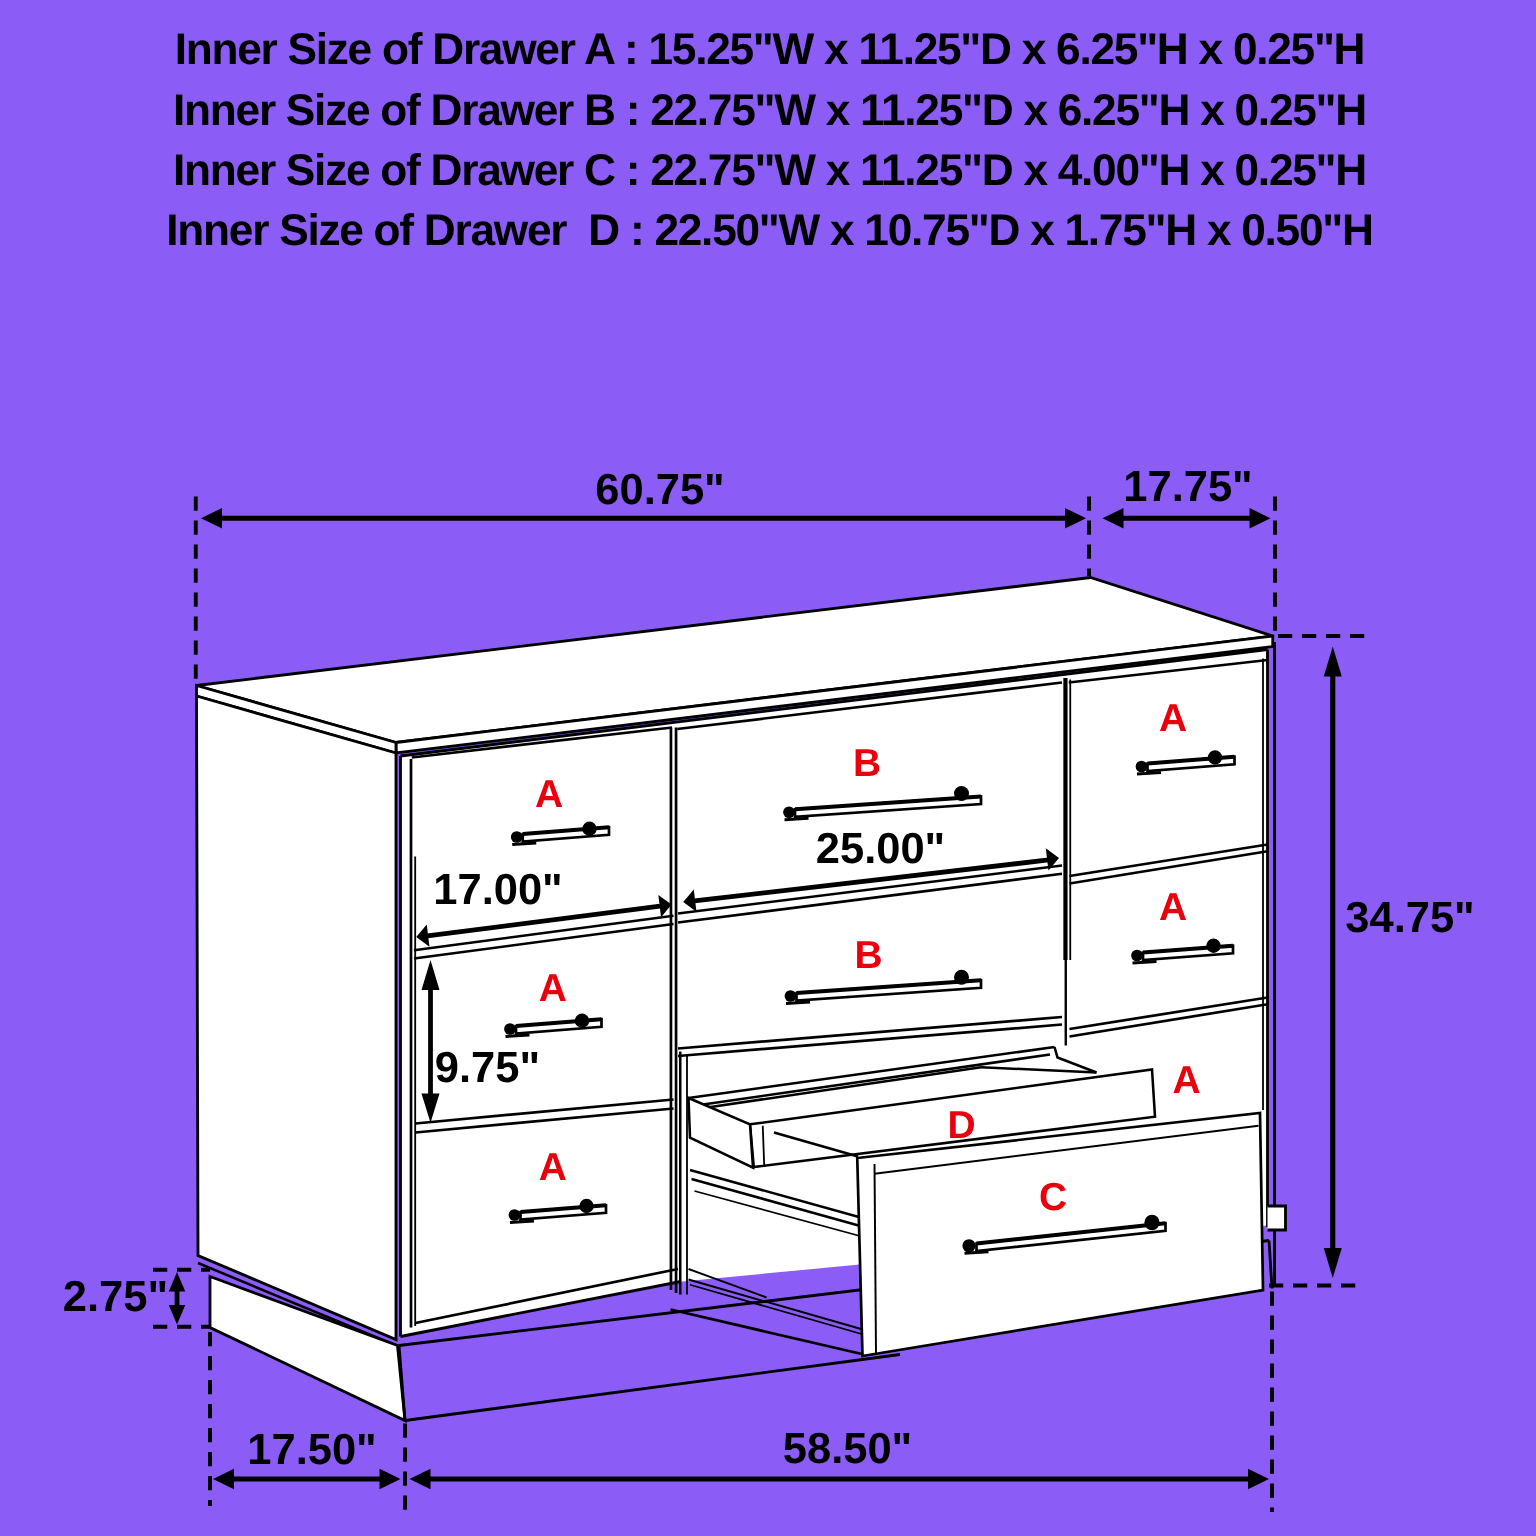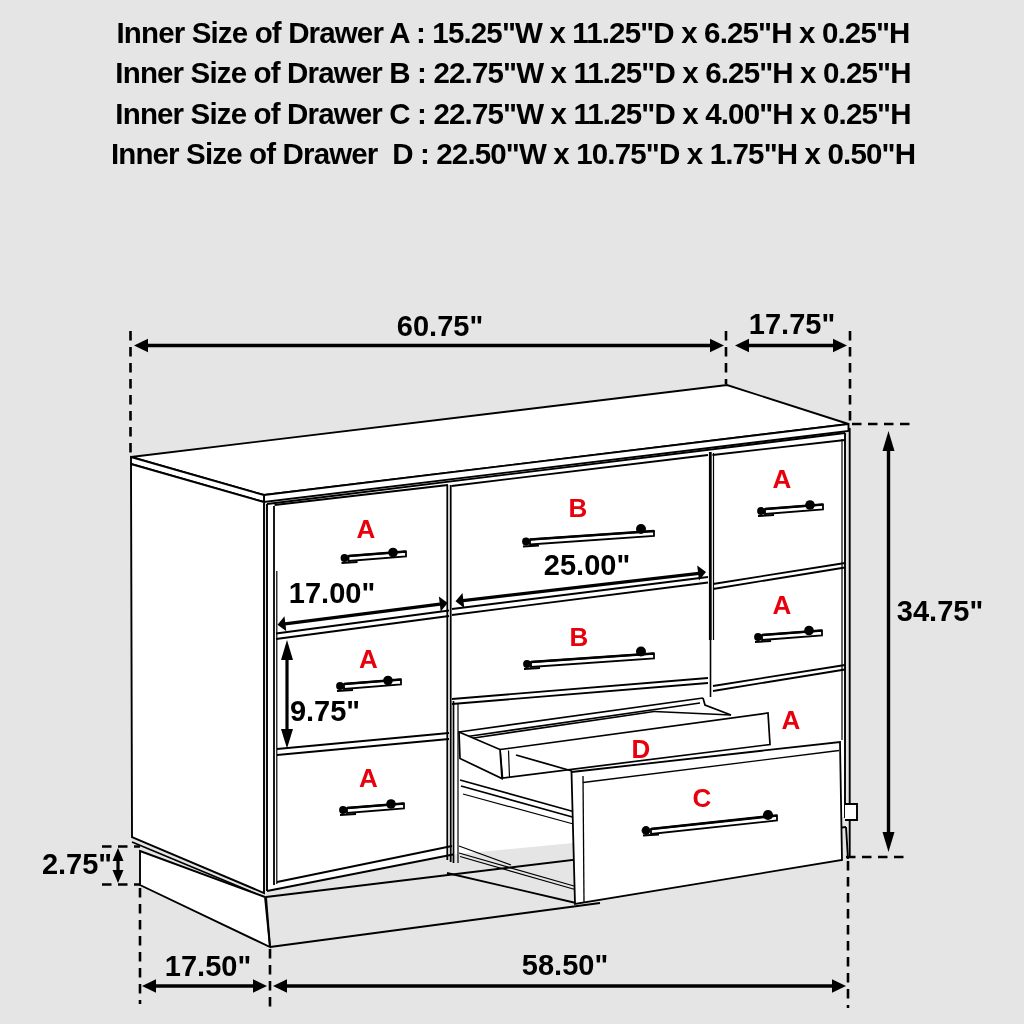--- a/index.html
+++ b/index.html
@@ -1,16 +1,16 @@
 <!DOCTYPE html>
 <html><head>
 <meta charset="utf-8">
 <style>
   html,body{margin:0;padding:0;background:#ffffff;}
-  #page{position:relative;width:1024px;height:1024px;background:#e5e5e5;overflow:hidden;}
+  #page{position:relative;width:1024px;height:1024px;background:#8b5cf6;overflow:hidden;}
   svg{position:absolute;left:0;top:0;}
   text{font-family:"Liberation Sans", sans-serif;}
 </style>
 </head>
 <body>
 <div id="page">
 <svg width="1024" height="1024" viewBox="0 0 1024 1024" fill="none" stroke-linecap="butt">
 
 <g fill="#000" stroke="none" font-weight="bold" font-size="29.5px" letter-spacing="-0.85" text-anchor="middle">
 

